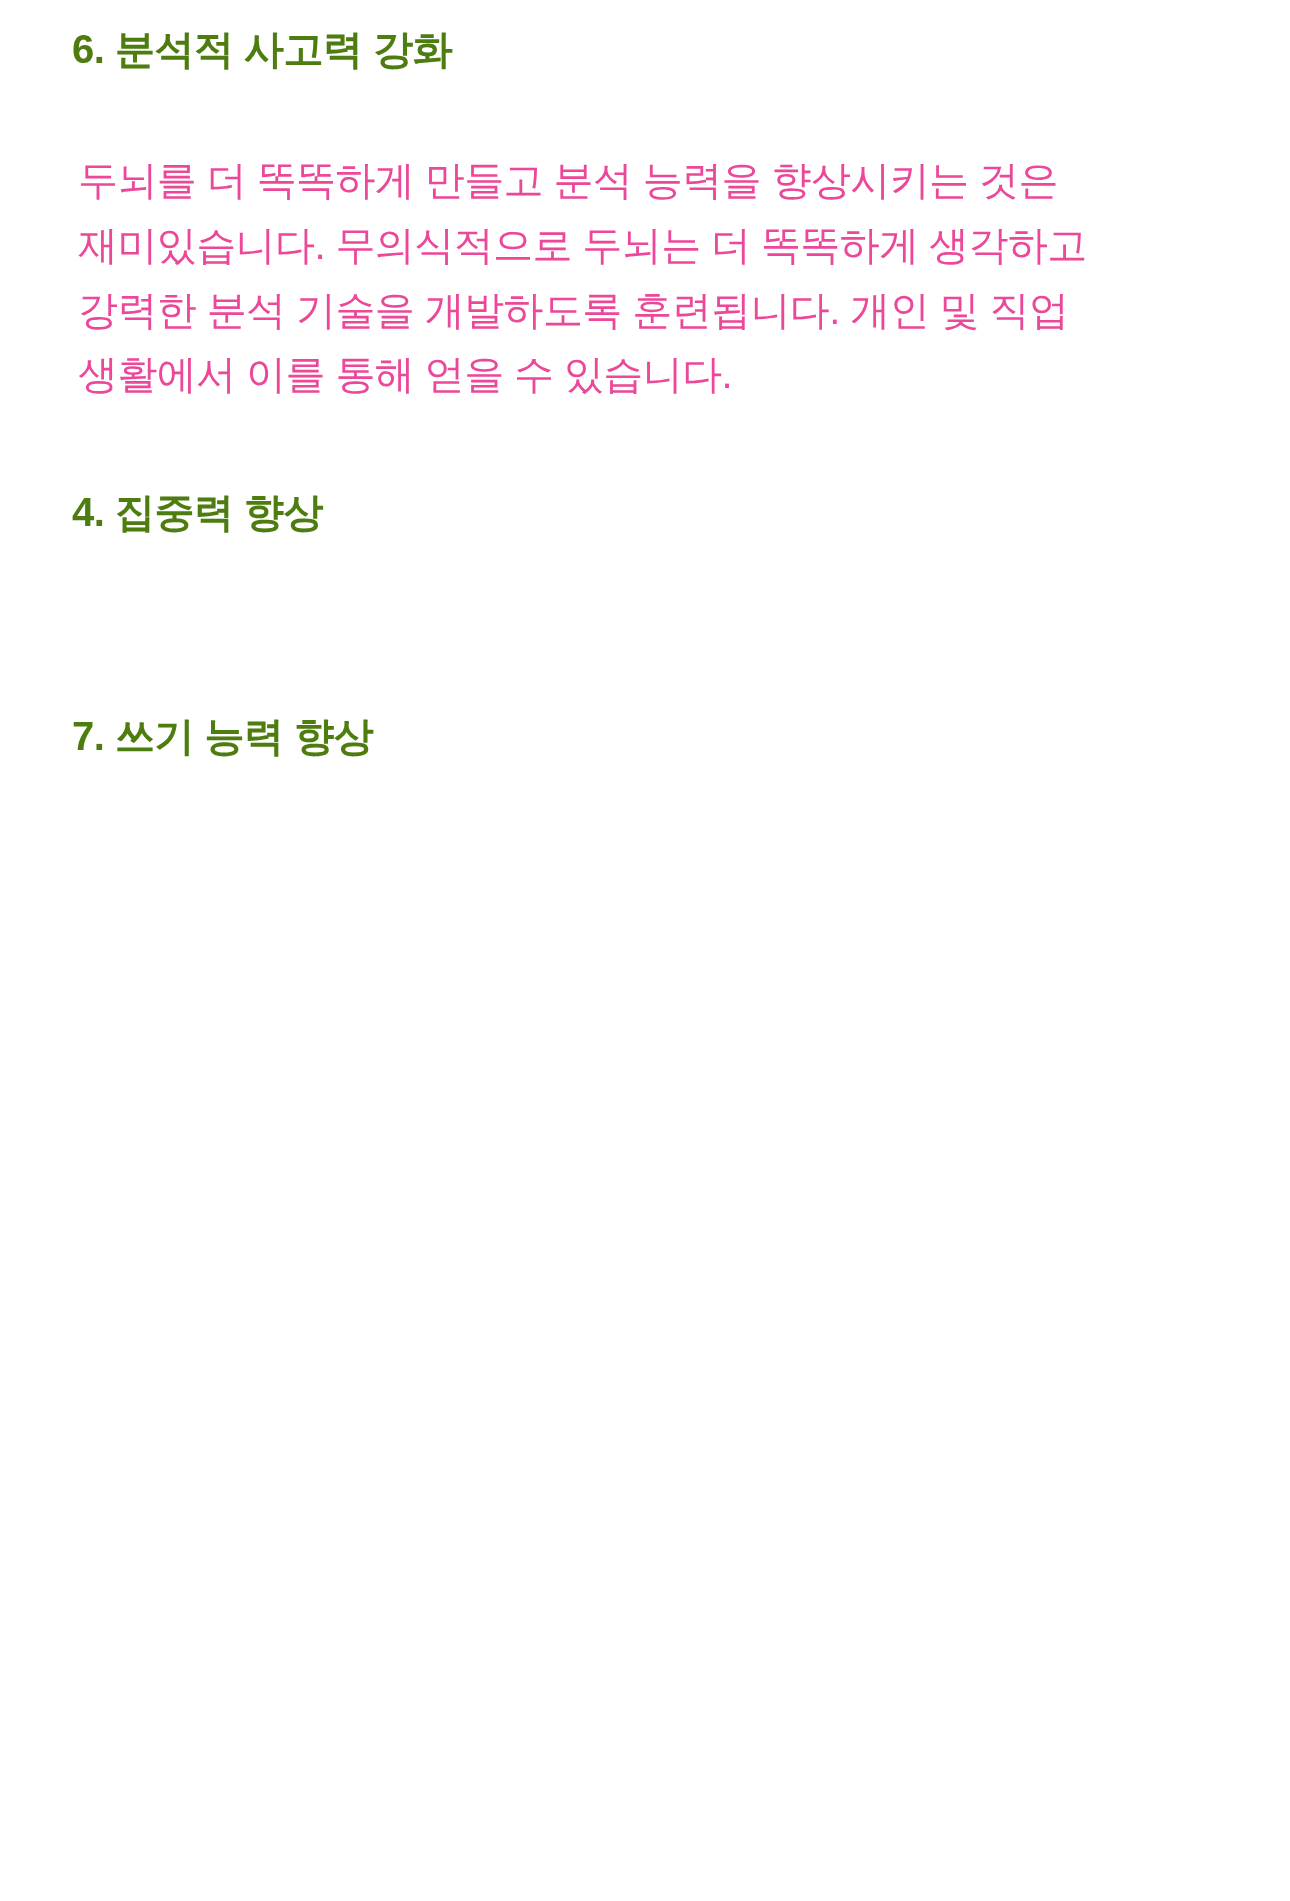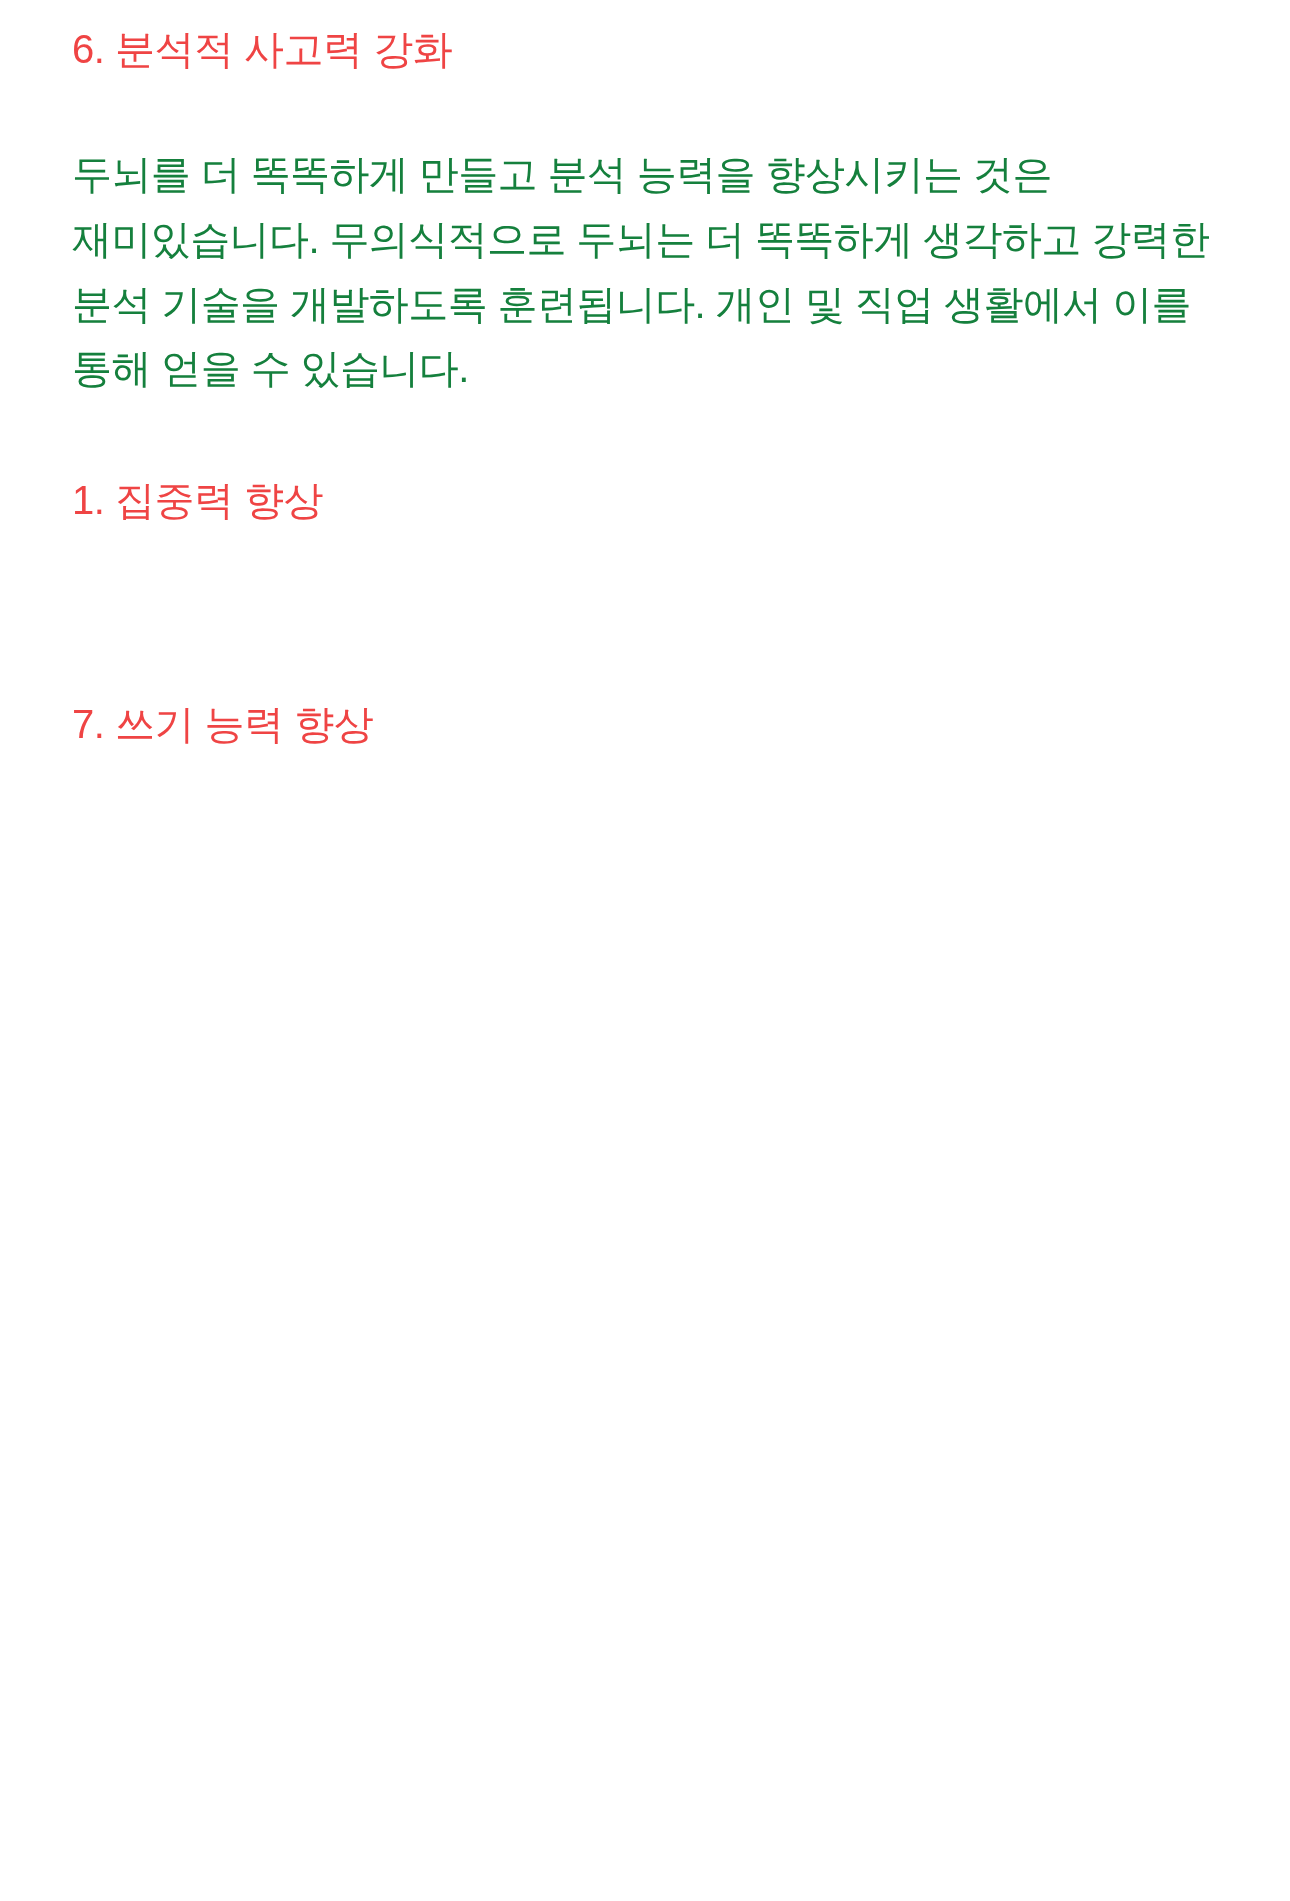--- a/index.html
+++ b/index.html
@@ -17,34 +17,34 @@
   .page {
     box-sizing: border-box;
     width: 1290px;
     padding: 22px 72px 0 72px;
   }
   .section {
     margin: 0 0 0 0;
   }
   h2.heading {
     font-size: 40px;
-    font-weight: normal;
-    color: #ef4444;
+    font-weight: bold;
+    color: #4d7c0f;
     letter-spacing: -0.5px;
     line-height: 1.35;
     margin: 0 0 0 0;
     padding: 0;
   }
   p.body-text {
     font-size: 40px;
     font-weight: 400;
-    color: #15803d;
+    color: #ec4899;
     line-height: 1.62;
     letter-spacing: -0.6px;
-    margin: 0;
+    margin: 6px;
     padding: 0;
     word-break: keep-all;
   }
   .gap-after-heading { height: 66px; }
   .gap-after-paragraph-6 { height: 72px; }
   .gap-after-heading-7 { height: 92px; }
   .gap-after-paragraph-7 { height: 78px; }
   .gap-after-heading-8 { height: 90px; }
 </style>
 </head>
@@ -54,21 +54,21 @@
 
   <div class="section">
     <h2 class="heading">6. 분석적 사고력 강화</h2>
     <div class="gap-after-heading"></div>
     <p class="body-text">두뇌를 더 똑똑하게 만들고 분석 능력을 향상시키는 것은 재미있습니다. 무의식적으로 두뇌는 더 똑똑하게 생각하고 강력한 분석 기술을 개발하도록 훈련됩니다. 개인 및 직업 생활에서 이를 통해 얻을 수 있습니다.</p>
   </div>
 
   <div class="gap-after-paragraph-6"></div>
 
   <div class="section">
-    <h2 class="heading">1. 집중력 향상</h2>
+    <h2 class="heading">4. 집중력 향상</h2>
     <div class="gap-after-heading-7"></div>
   </div>
 
   <div class="gap-after-paragraph-7"></div>
 
   <div class="section">
     <h2 class="heading">7. 쓰기 능력 향상</h2>
     <div class="gap-after-heading-8"></div>
   </div>
 

